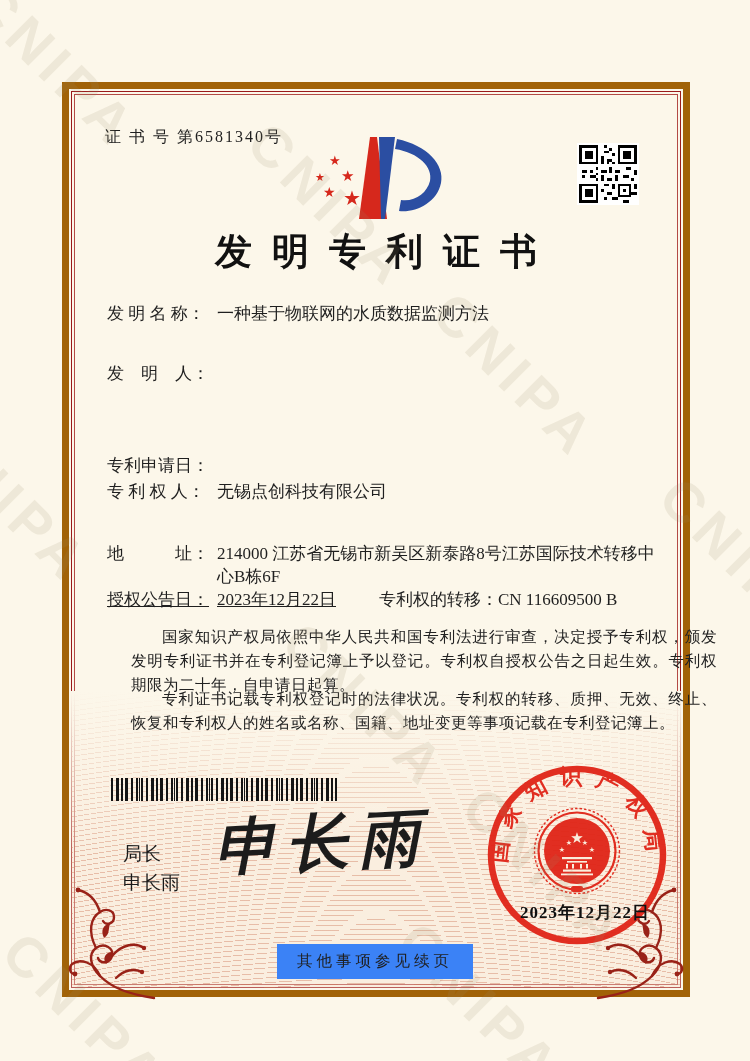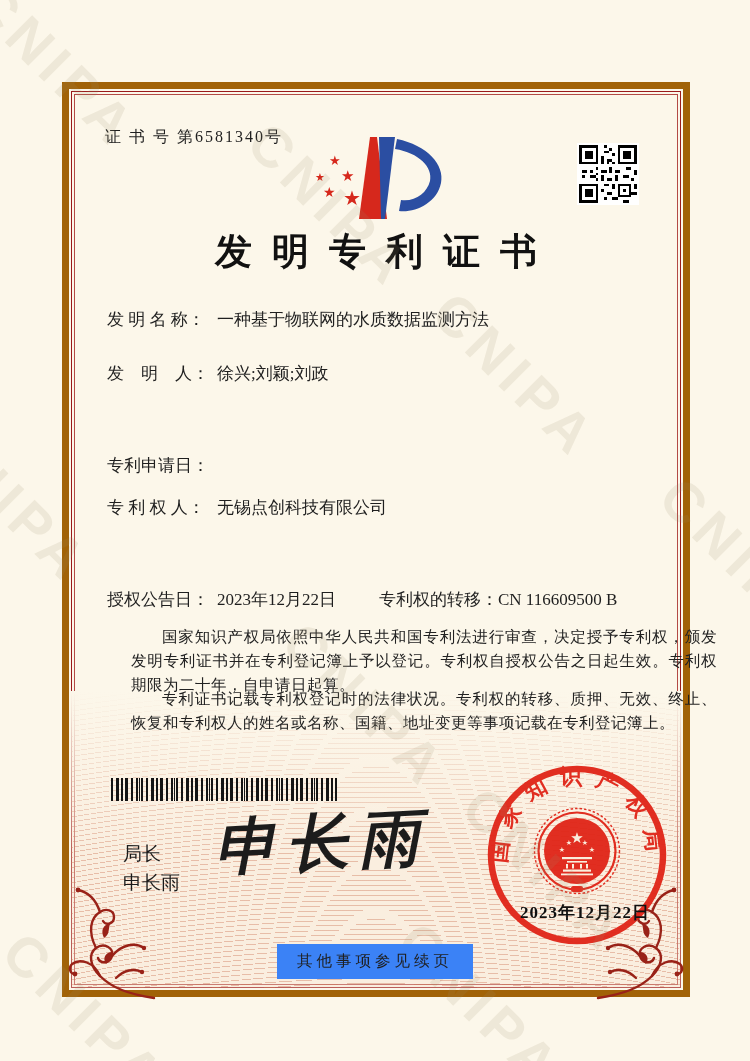--- a/index.html
+++ b/index.html
@@ -40,21 +40,21 @@
   .title{
     position:absolute;left:0;right:0;top:138px;z-index:3;text-align:center;
     font-size:37px;font-weight:600;letter-spacing:20px;text-indent:20px;color:#111;
   }
   
   .row{position:absolute;left:38px;right:28px;display:flex;z-index:3;font-size:17px;line-height:1.35;}
   .lab{flex:0 0 110px;white-space:nowrap;}
   .val{flex:1 1 auto;}
   .val.addr{max-width:448px;}
   .pair{display:flex;}
-  .pair.first{width:272px;flex:0 0 272px;}
+  .pair.first{width:272px;flex:0 0 272px;text-decoration:underline;}
   
   .para{
     position:absolute;left:22px;width:586px;z-index:3;
     font-size:15.5px;line-height:1.55;letter-spacing:0.5px;
     text-indent:2em;text-align:justify;color:#222;margin-left:40px;
   }
   
   .barcode{
     position:absolute;left:42px;top:689px;width:226px;height:23px;z-index:3;
     background-image:
@@ -163,34 +163,37 @@
           <rect x="9" y="19" width="1" height="1"></rect>
           <rect x="12" y="19" width="2" height="1"></rect>
         <rect x="20" y="14" width="1" height="2"></rect>
           <rect x="19" y="17" width="2" height="1"></rect>
           <rect x="16" y="20" width="2" height="1"></rect>
       </g>
     </svg>
 
     <div class="title">发明专利证书</div>
 
-    <div class="row" style="top:220px">
+    <div class="row" style="top:214px">
       <span class="lab">发 明 名 称：</span>
       <span class="val">一种基于物联网的水质数据监测方法</span>
     </div>
     <div class="row" style="top:274px">
       <span class="lab">发　明　人：</span>
-      <span class="val">徐兴;刘颖;刘政</span>
     </div>
     <div class="row" style="top:366px">
       <span class="lab">专利申请日：</span>
     </div>
-    <div class="row" style="top:408px">
+    <div class="row" style="top:392px">
       <span class="lab">专 利 权 人：</span>
       <span class="val">无锡点创科技有限公司</span>
+    </div>
+    <div class="row" style="top:454px">
+      <span class="lab">地　　　址：</span>
+      <span class="val addr">214000 江苏省无锡市新吴区新泰路8号江苏国际技术转移中心B栋6F</span>
     </div>
     <div class="row" style="top:500px">
       <span class="pair first">
         <span class="lab">授权公告日：</span>
         <span class="val">2023年12月22日</span>
       </span>
       <span class="pair">
         <span class="lab">专利权的转移：</span>
         <span class="val">CN 116609500 B</span>
       </span>

